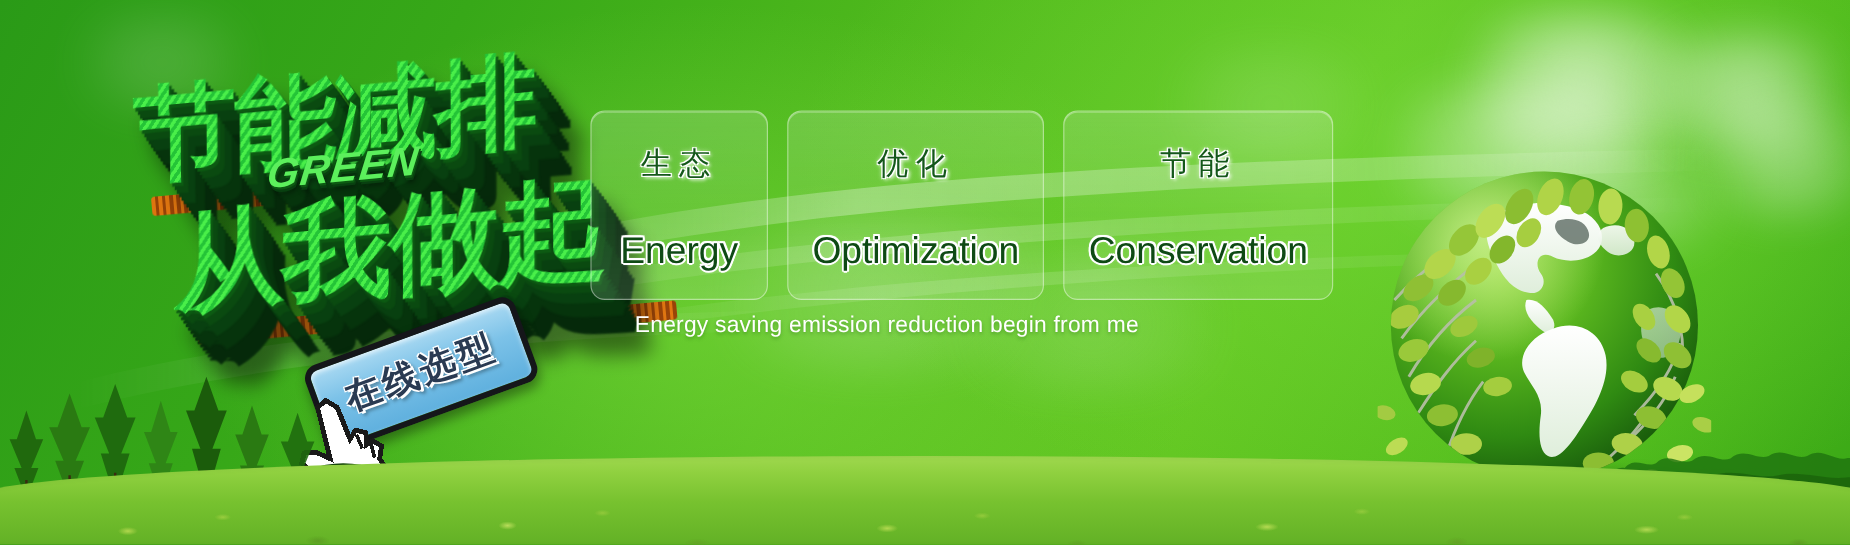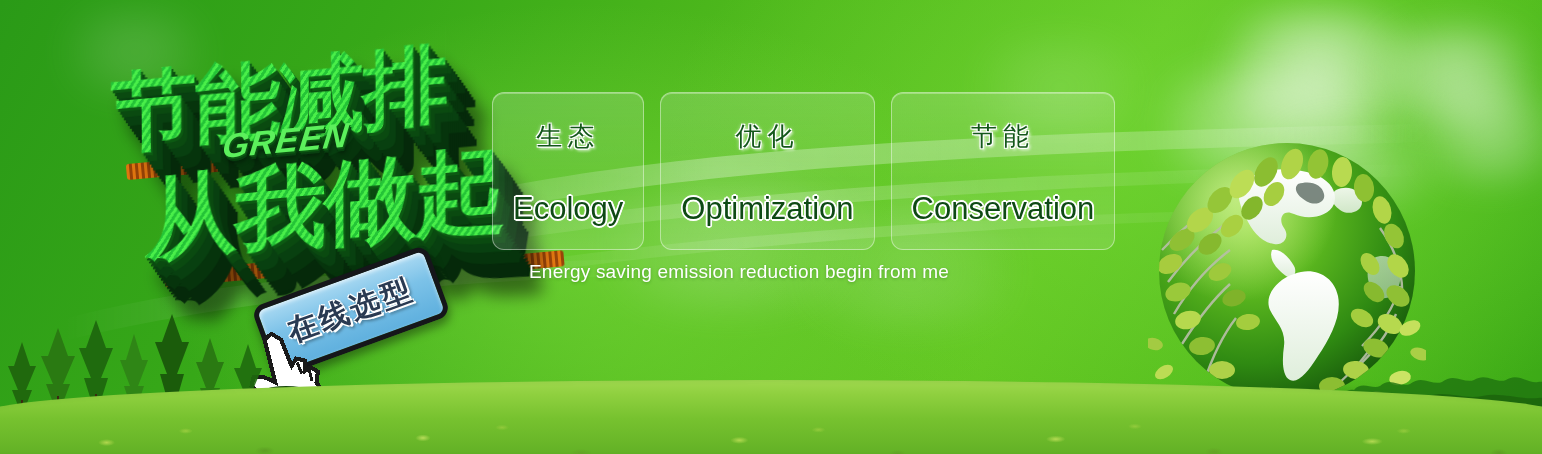--- a/index.html
+++ b/index.html
@@ -228,21 +228,21 @@
       <path d="M30,14 L38,10 L46,18 L50,46 L56,40 L64,44 L62,54 L68,52 L74,58 L70,68
                L72,74 L62,86 L34,88 L16,70 L6,56 L10,48 L20,50 L30,58 Z" fill="#ffffff" stroke="#1a1a1a" stroke-width="4" stroke-linejoin="miter"></path>
       <path d="M46,22 L49,44 M56,44 L58,56 M66,54 L66,66" stroke="#1a1a1a" stroke-width="3" fill="none"></path>
     </g>
   </svg>
 
   <div id="cards">
 
     <div class="card">
       <div class="card-cn">生态</div>
-      <div class="card-en">Ecology</div>
+      <div class="card-en">Energy</div>
     </div>
 
     <div class="card">
       <div class="card-cn">优化</div>
       <div class="card-en">Optimization</div>
     </div>
 
     <div class="card">
       <div class="card-cn">节能</div>
       <div class="card-en">Conservation</div>

